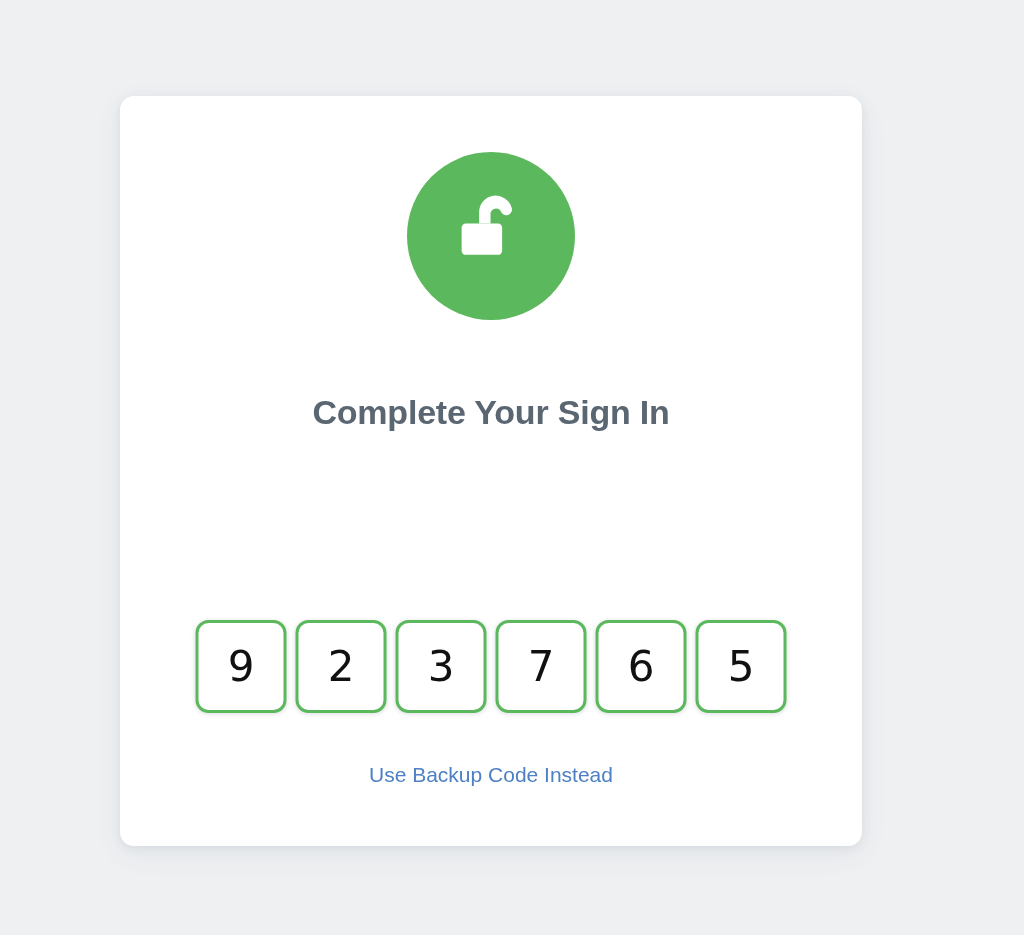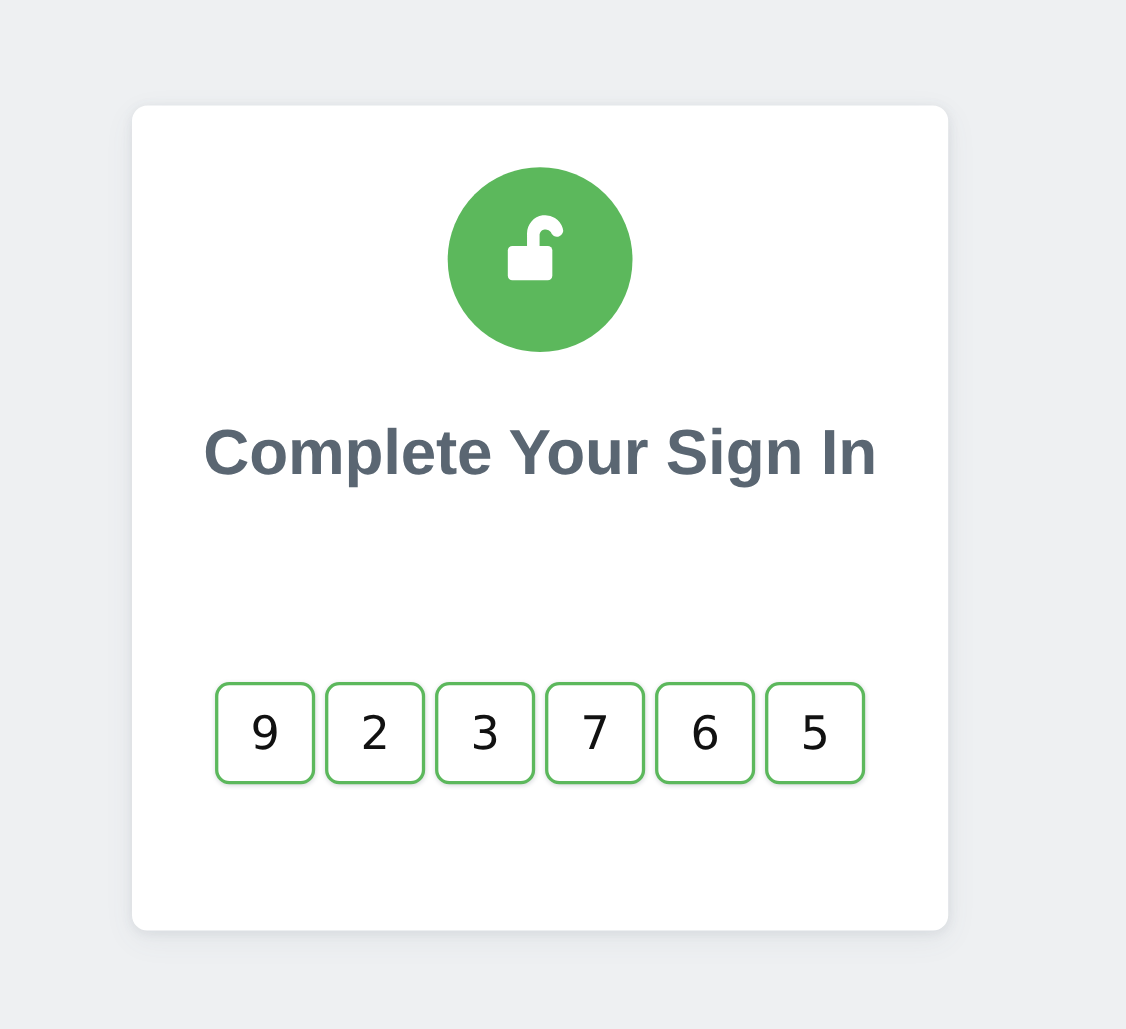--- a/index.html
+++ b/index.html
@@ -60,21 +60,21 @@
     margin-left: 2px;
   }
 
   
   .card-title {
     position: absolute;
     left: 0;
     right: 0;
     top: 291px;
     text-align: center;
-    font-size: 58px;
+    font-size: 34px;
     line-height: 50px;
     font-weight: bold;
     color: #5a6672;
     letter-spacing: -0.2px;
     margin: 0;
   }
 
   
   .card-subtitle {
     position: absolute;
@@ -151,15 +151,16 @@
 
     <div class="otp-row">
       <div class="otp-cell">9</div>
       <div class="otp-cell">2</div>
       <div class="otp-cell">3</div>
       <div class="otp-cell">7</div>
       <div class="otp-cell">6</div>
       <div class="otp-cell">5</div>
     </div>
 
+    <a class="backup-link">Use Backup Code Instead</a>
 
   </div>
 </div>
 
 </body></html>

